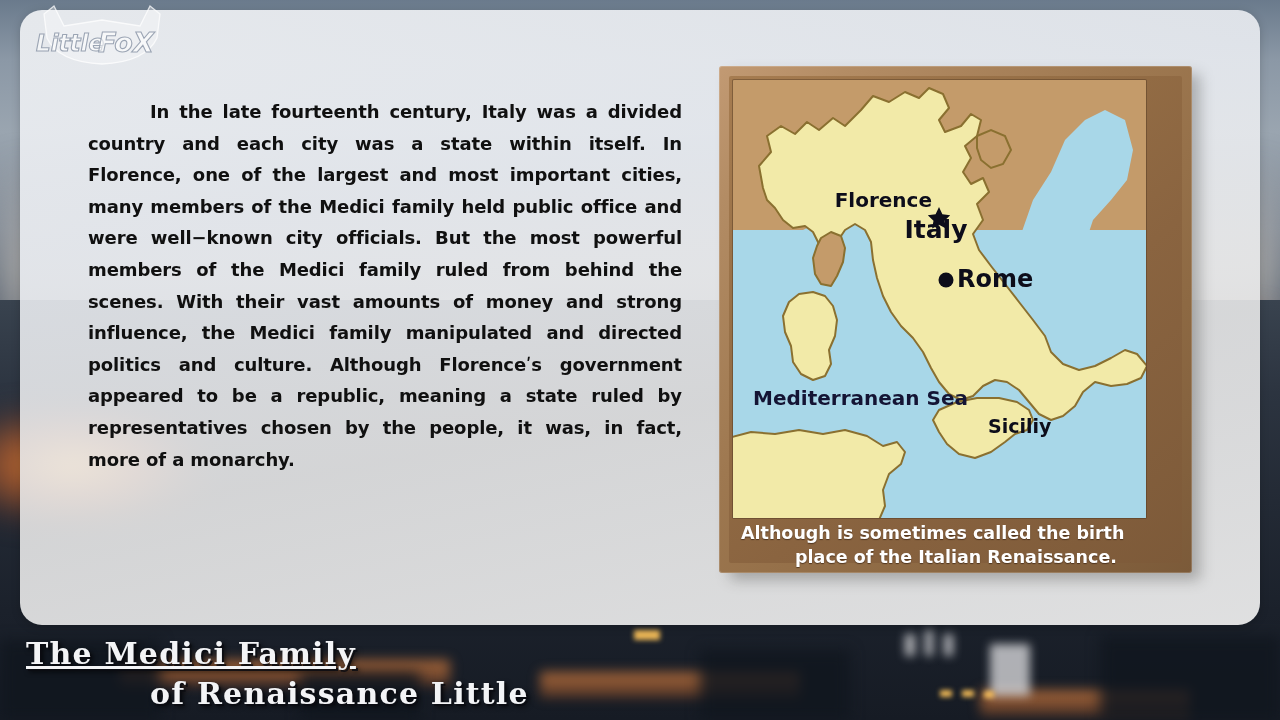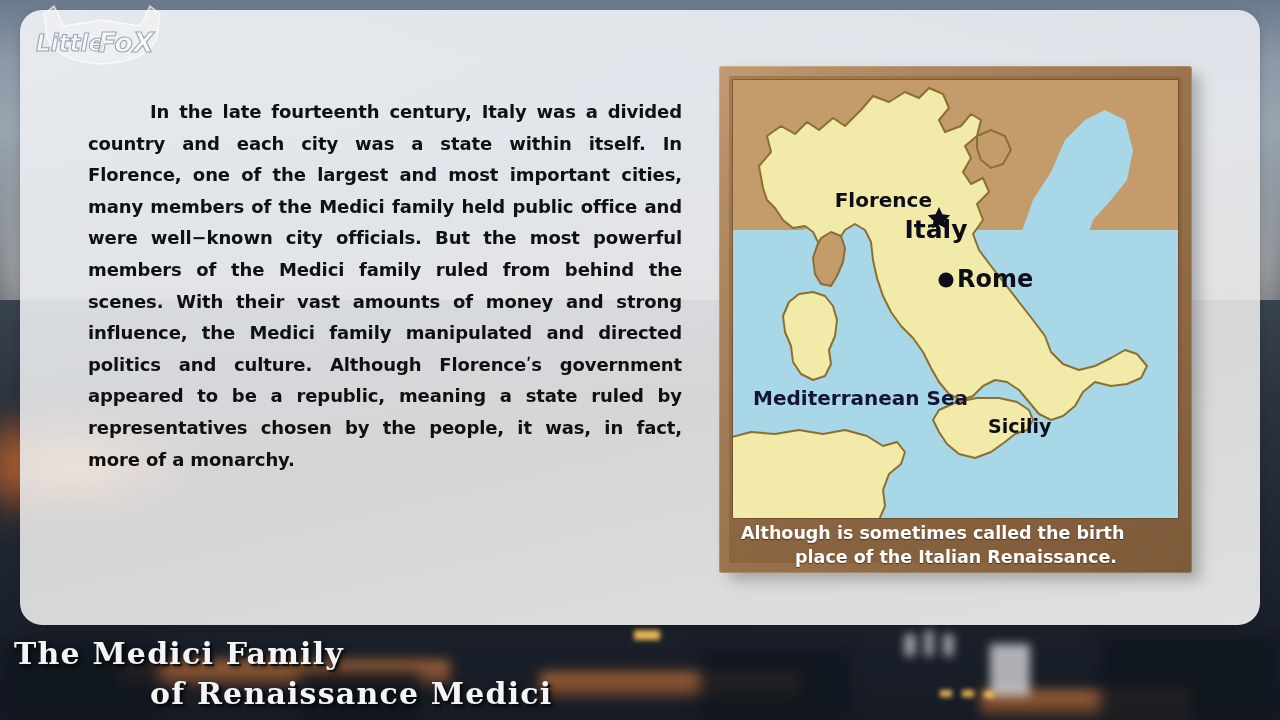--- a/index.html
+++ b/index.html
@@ -85,21 +85,21 @@
     background:linear-gradient(135deg,#c29a73 0%,#b38c64 14%,#9e7850 42%,#8d6943 72%,#7b5a39 100%);
     border-radius:3px;
     box-shadow:inset 0 0 0 1px rgba(255,255,255,.18);
   }
   .frame-inner{
     position:absolute;left:10px;top:10px;right:10px;bottom:10px;
     background:linear-gradient(140deg,#a67c50 0%,#966f46 30%,#8a6440 60%,#7d5a39 100%);
     border-radius:2px;
   }
   .frame-bevel{
-    position:absolute;left:14px;top:14px;width:445px;height:438px;
+    position:absolute;left:14px;top:14px;width:413px;height:438px;
     box-shadow:inset 1px 1px 3px rgba(0,0,0,.42), 0 0 0 1px rgba(60,40,22,.35);
     border-radius:1px;
     overflow:hidden;
     background:#c49b6a;
   }
   .map-svg{display:block;width:445px;height:438px;}
 
   .frame-caption{
     position:absolute;left:22px;top:455px;width:430px;
     color:#ffffff;
@@ -116,21 +116,21 @@
   .title{
     position:absolute;left:0;top:634px;width:700px;
     font-family:"DejaVu Serif","Liberation Serif",serif;
     font-weight:bold;
     font-size:30px;
     line-height:40px;
     color:#f3f4f6;
     letter-spacing:1.2px;
     text-shadow:2px 2px 0 rgba(10,12,18,.85), 3px 3px 5px rgba(0,0,0,.75);
   }
-  .title .l1{display:block;padding-left:14px;}
+  .title .l1{display:block;padding-left:26px;text-decoration:underline;}
   .title .l2{display:block;padding-left:150px;}
 </style>
 </head>
 <body>
 
 <div id="stage">
 
   <div class="bg">
     <div class="bg-sky"></div>
     <div class="bg-haze"></div>
@@ -251,16 +251,16 @@
     </div>
 
     <div class="frame-caption">
       <div>Although is sometimes called the birth</div>
       <div class="last">place of the Italian Renaissance.</div>
     </div>
   </div>
 
   <div class="title">
     <span class="l1">The Medici Family</span>
-    <span class="l2">of Renaissance Medici</span>
+    <span class="l2">of Renaissance Little</span>
   </div>
 
 </div>
 
 </body></html>

